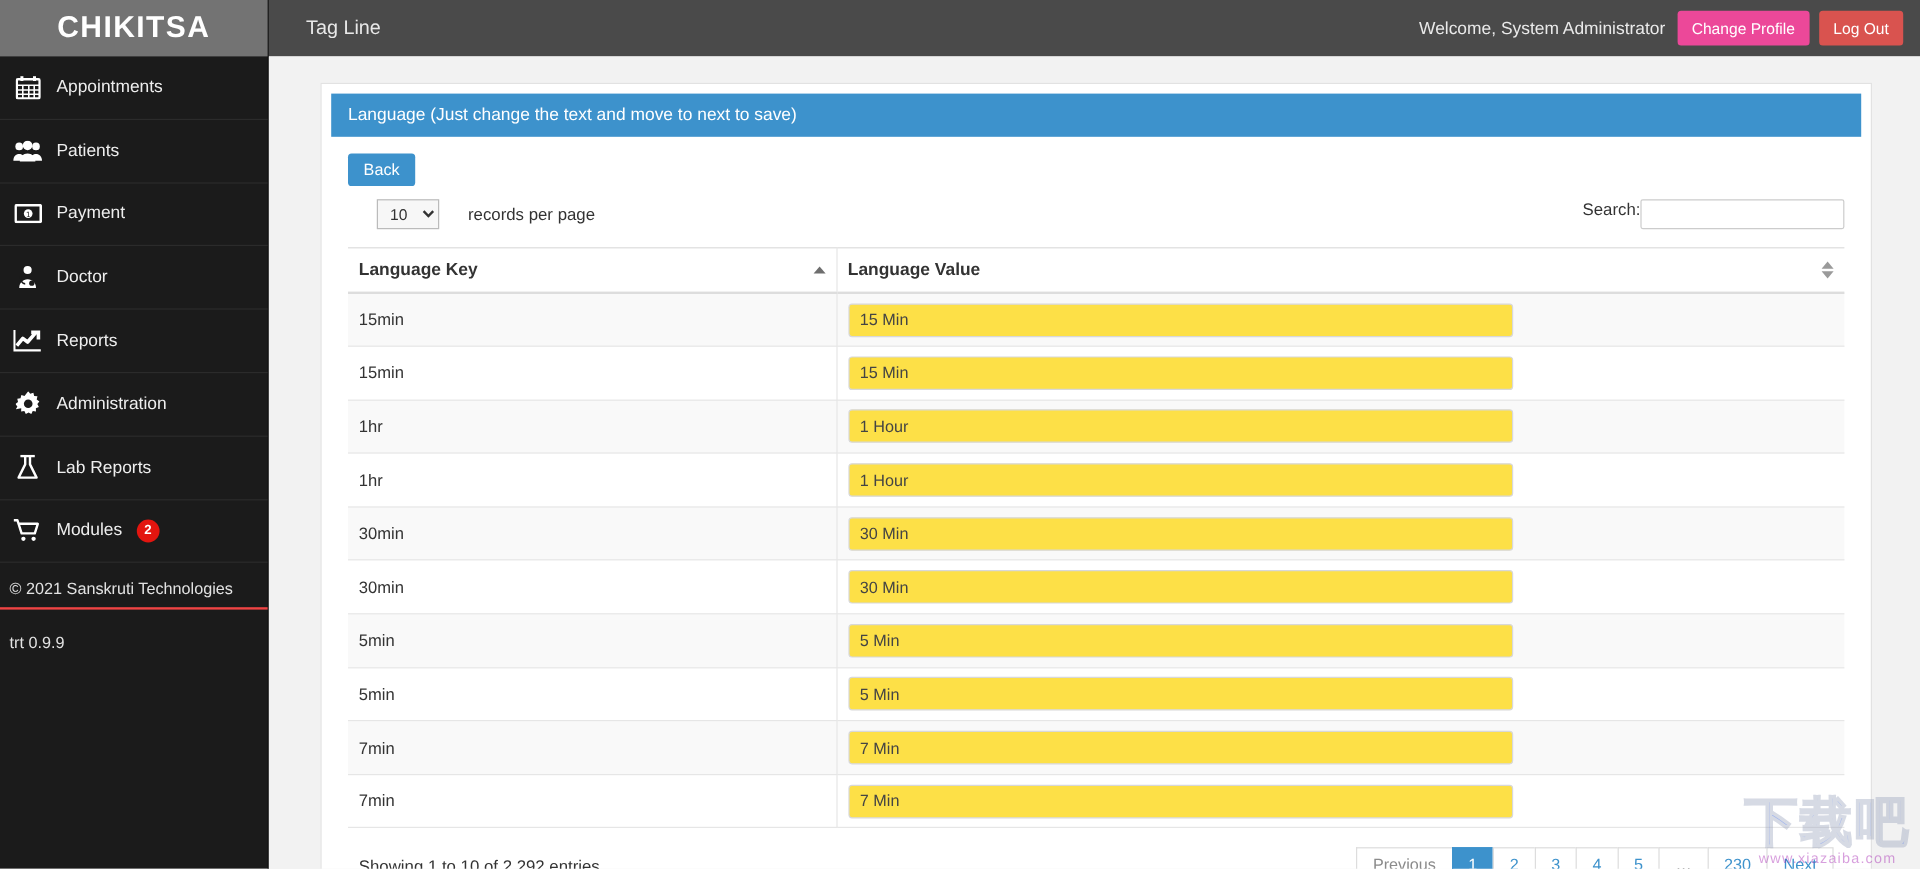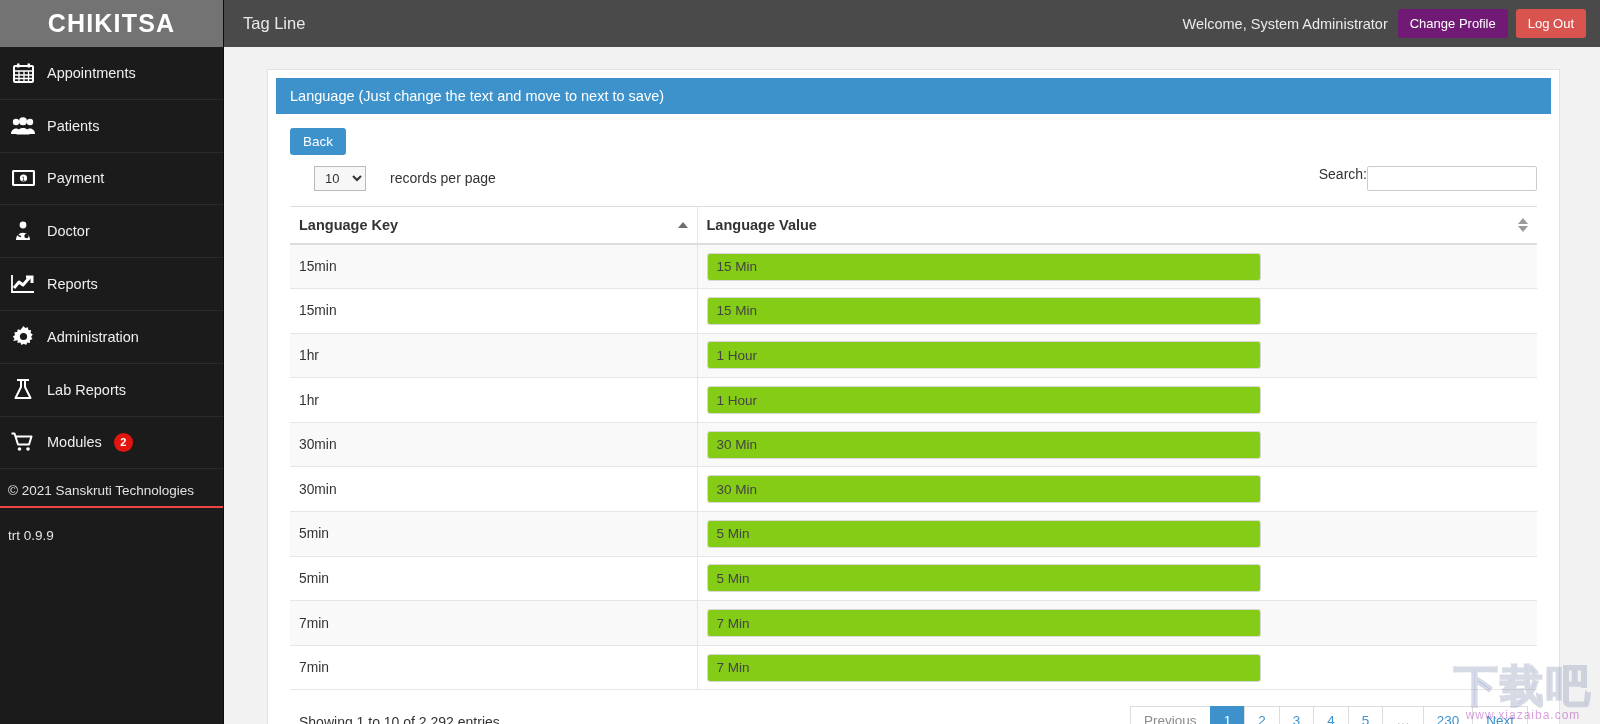--- a/index.html
+++ b/index.html
@@ -61,41 +61,41 @@
     font-size: 13.5px;
   }
   #copyright { border-bottom: 2px solid #ef4444; padding-bottom: 8px; }
   #version { padding-top: 20px; }
 
   
   #topbar {
     position: absolute; left: 224px; top: 0;
     width: 1376px; height: 47px;
     background: #4a4a4a;
-    display: flex; align-items: center;
+    display: flex; align-items: center; padding-left: 12px;
   }
   #tagline {
     color: #e9e9e9;
     font-size: 16.5px;
     margin-left: 19px;
   }
   #topbar-right {
     margin-left: auto;
     display: flex; align-items: center;
     padding-right: 14px;
   }
   #welcome-text { color: #eaeaea; font-size: 14.5px; margin-right: 10px; }
   .hdr-btn {
     border: none; border-radius: 3px;
     color: #ffffff; font-size: 13px;
     padding: 7px 12px;
     cursor: pointer;
     font-family: "Liberation Sans", sans-serif;
   }
-  #change-profile-btn { background: #701a75; margin-right: 8px; }
+  #change-profile-btn { background: #ec4899; margin-right: 8px; }
   #logout-btn { background: #d9534f; }
 
   
   #content {
     position: absolute; left: 224px; top: 47px;
     width: 1376px; height: 677px;
     background: #f2f2f2;
     padding: 22px 40px 0 43px;
   }
   #panel {
@@ -193,21 +193,21 @@
   #lang-table td.col-key { border-right: 1px solid #e6e6e6; }
   #lang-table tbody tr.odd td { background: #f9f9f9; }
   #lang-table tbody tr.even td { background: #ffffff; }
   .val-input {
     width: 554px; height: 28px;
     border: 1px solid #d8d8d8;
     border-radius: 3px;
     font-size: 13.5px;
     color: #444444;
     padding: 0 9px;
-    background: #84cc16;
+    background: #fde047;
     font-family: "Liberation Sans", sans-serif;
   }
 
   
   #table-footer {
     display: flex; align-items: center;
     padding: 16px 9px 0 9px;
   }
   #info-text { font-size: 14px; color: #333333; }
   #pagination { margin-left: auto; display: flex; }

